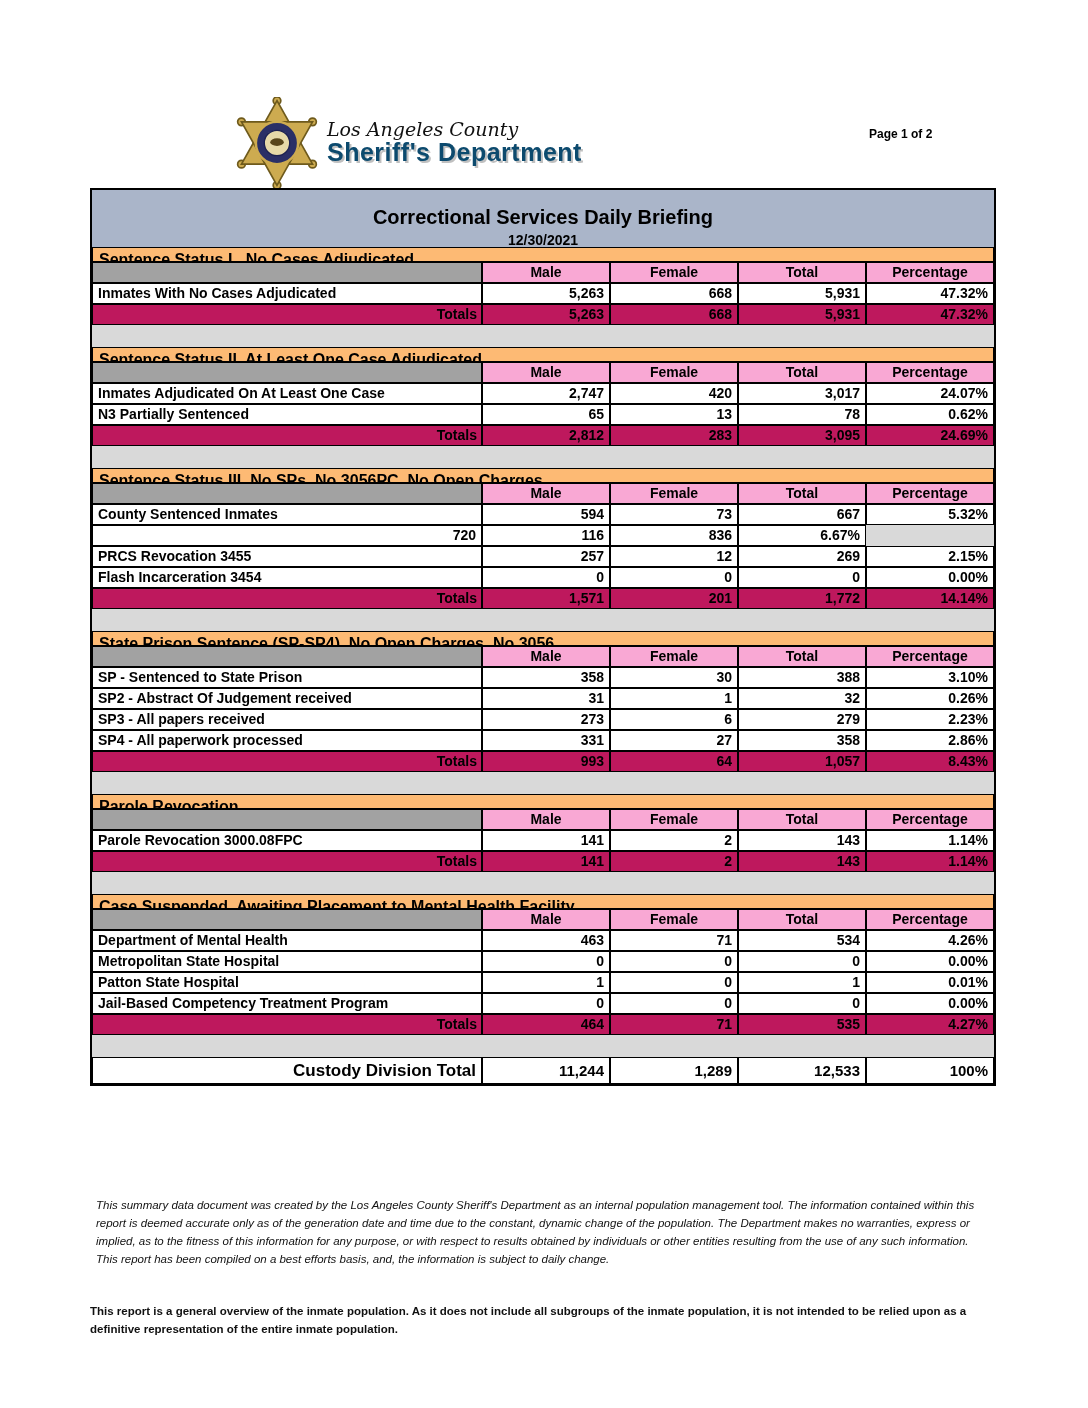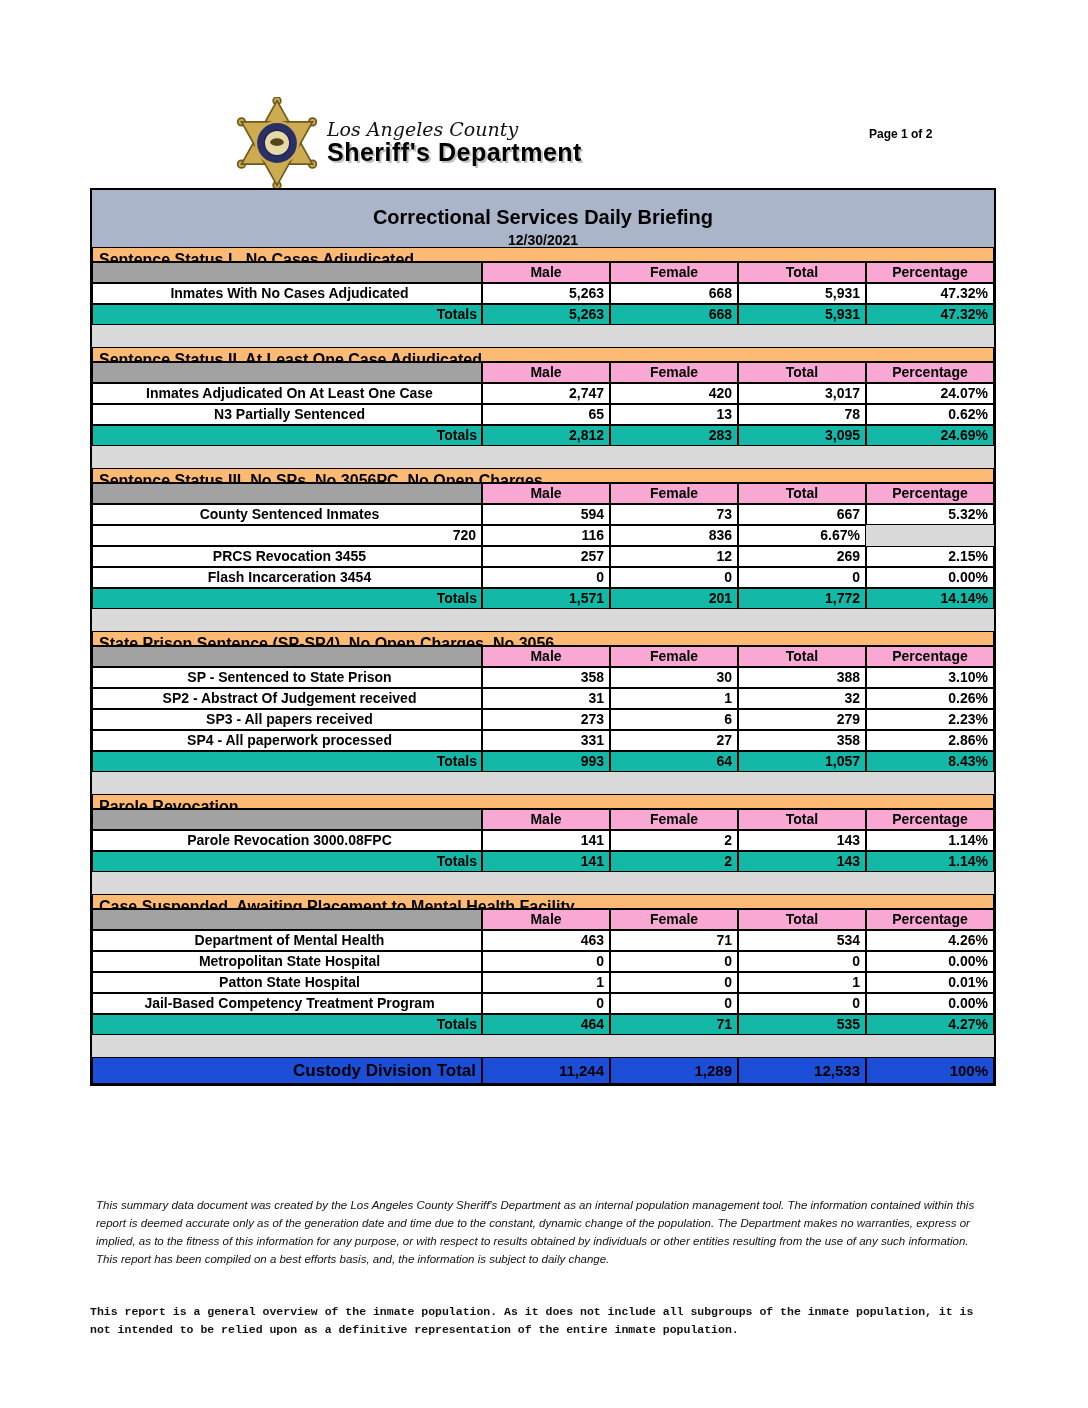--- a/index.html
+++ b/index.html
@@ -5,51 +5,51 @@
   * { margin:0; padding:0; box-sizing:border-box; }
   body {
     width:1088px; height:1408px; position:relative;
     background:#ffffff; font-family:"Liberation Sans", sans-serif;
     color:#000; overflow:hidden;
   }
   
   .logo-star { position:absolute; left:233px; top:97px; width:88px; height:92px; }
   .logo-text { position:absolute; left:327px; top:118px; }
   .logo-line1 { font-family:"DejaVu Serif", serif; font-style:italic; font-size:19px; color:#111; }
-  .logo-line2 { font-size:25px; font-weight:bold; letter-spacing:.5px; color:#000000;
+  .logo-line2 { font-size:25px; font-weight:bold; letter-spacing:.5px; color:#0c4a6e;
                 text-shadow:2px 2px 0 rgba(140,140,140,.55); margin-top:-2px; }
   .page-num { position:absolute; left:869px; top:127px; font-size:12px; font-weight:bold; }
 
   
   .report { position:absolute; left:90px; top:188px; width:906px;
             background:#d9d9d9; border:2px solid #000; }
   .titlebar { background:#aab5c9; height:57px; text-align:center; padding-top:16px; }
   .titlebar .rt { font-size:20px; font-weight:bold; }
   .titlebar .rd { font-size:14px; font-weight:bold; margin-top:3px; }
 
   .band { height:15px; line-height:23px; background:#fdba74; border:1px solid #000;
           font-size:16px; font-weight:bold; padding-left:6px; }
   .trow { display:grid; grid-template-columns:390px 128px 128px 128px 128px; }
   .cell { border:1px solid #000; height:21px; line-height:19px;
           font-size:14px; font-weight:bold; overflow:hidden; }
   .spacer { background:#a2a2a2; }
   .chead  { background:#f9a8d4; text-align:center; }
-  .lbl    { background:#fff; text-align:center;  padding-left:5px; }
+  .lbl    { background:#fff; text-align:left;  padding-left:5px; }
   .num    { background:#fff; text-align:right; padding-right:5px; }
-  .totals .cell { background:#14b8a6; }
+  .totals .cell { background:#be185d; }
   .totals .tlabel { text-align:right; padding-right:4px; }
   .gap { height:22px; }
-  .grand .cell { background:#1d4ed8; height:27px; line-height:25px; font-size:15px; }
+  .grand .cell { background:#ffffff; height:27px; line-height:25px; font-size:15px; }
   .grand .glabel { text-align:right; padding-right:5px; font-size:17px; }
 
   
   .disclaimer { position:absolute; left:96px; top:1196px; width:886px;
                 font-style:italic; font-size:11.5px; line-height:1.58; color:#111; }
   .footnote { position:absolute; left:90px; top:1303px; width:902px;
-              font-size:11.5px; font-weight:600; line-height:1.55; color:#111;font-family:Liberation Mono, monospace; }
+              font-size:11.5px; font-weight:600; line-height:1.55; color:#111; }
 </style>
 </head>
 <body>
 
 <svg class="logo-star" viewBox="0 0 104 108">
   <g stroke="#6e5a1c" stroke-width="2" fill="#cdab50">
     <circle cx="52" cy="4" r="4.5"></circle>
       <circle cx="94" cy="29" r="4.5"></circle>
       <circle cx="94" cy="79" r="4.5"></circle>
     <circle cx="52" cy="104" r="4.5"></circle>

